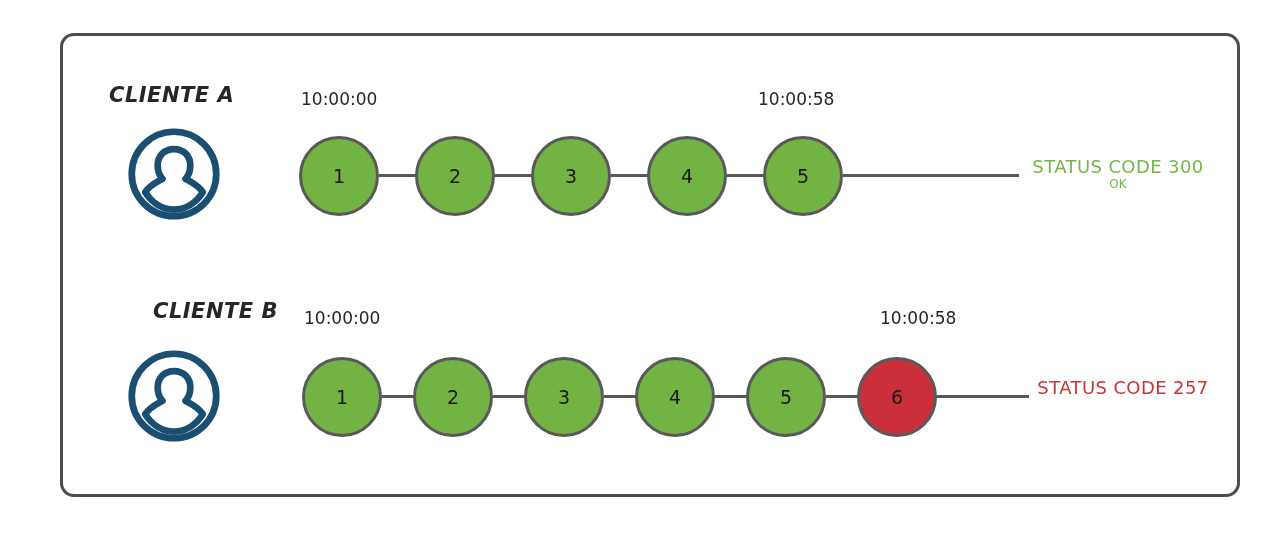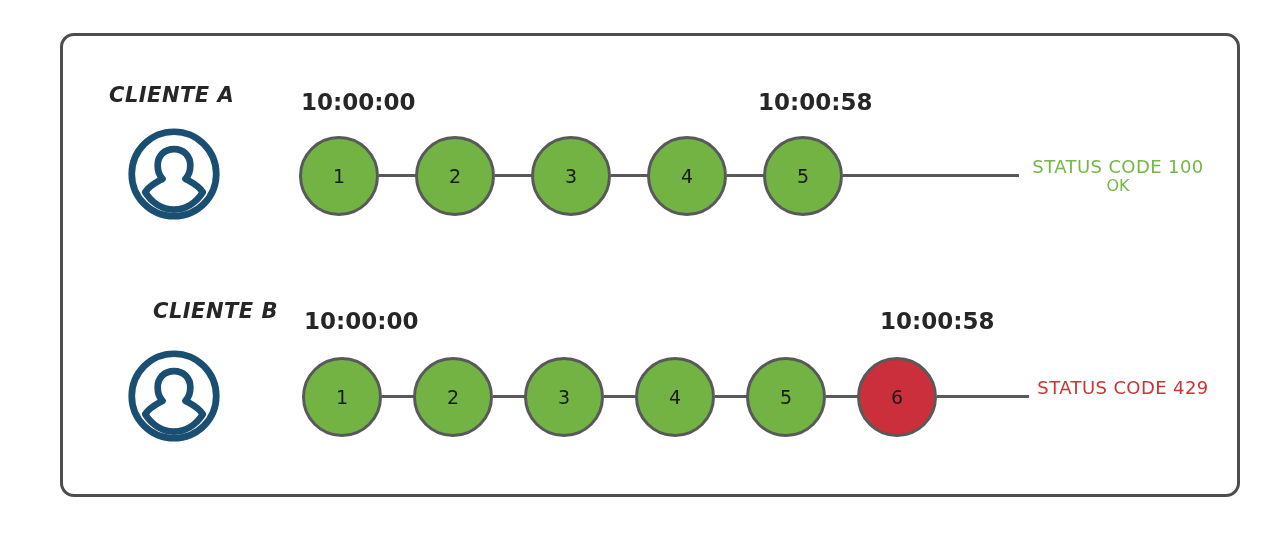--- a/index.html
+++ b/index.html
@@ -40,22 +40,22 @@
     font-size: 21px;
     font-weight: 700;
     font-style: italic;
     letter-spacing: 0.5px;
     color: #262626;
     white-space: nowrap;
   }
   .timestamp {
     position: absolute;
     font-family: "DejaVu Sans", sans-serif;
-    font-size: 23px;
-    font-weight: 700;
+    font-size: 17px;
+    font-weight: 400;
     color: #262626;
     white-space: nowrap;
   }
   .avatar {
     position: absolute;
   }
   .node {
     position: absolute;
     width: 80px;
     height: 80px;
@@ -84,21 +84,21 @@
     white-space: nowrap;
     line-height: 1.18;
   }
   .status .line1 {
     display: block;
     font-size: 18px;
     letter-spacing: 0.4px;
   }
   .status .line2 {
     display: block;
-    font-size: 16px;
+    font-size: 12px;
   }
   .status.ok { color: #72b844; }
   .status.err { color: #cc3333; }
   .status.err .line2 { font-style: italic; }
 </style>
 </head>
 <body>
 
 <div id="canvas">
 
@@ -141,21 +141,21 @@
         <span>3</span>
       </div>
       <div class="node green" style="left:584px; top:100px;">
         <span>4</span>
       </div>
       <div class="node green" style="left:700px; top:100px;">
         <span>5</span>
       </div>
 
       <div class="status ok" style="left:960px; top:120px; width:190px;">
-        <span class="line1">STATUS CODE 100</span>
+        <span class="line1">STATUS CODE 300</span>
         <span class="line2">OK</span>
       </div>
     </div>
 
     <div class="row">
 
       <div class="client-label" style="left:46px; top:263px;margin-left:44px;">CLIENTE B</div>
 
       <div class="timestamp" style="left:241px; top:272px;">10:00:00</div>
 
@@ -194,18 +194,18 @@
         <span>4</span>
       </div>
       <div class="node green" style="left:683px; top:321px;">
         <span>5</span>
       </div>
       <div class="node red" style="left:794px; top:321px;">
         <span>6</span>
       </div>
 
       <div class="status err" style="left:960px; top:341px; width:200px;">
-        <span class="line1">STATUS CODE 429</span>
+        <span class="line1">STATUS CODE 257</span>
       </div>
     </div>
 
   </div>
 </div>
 
 </body></html>

